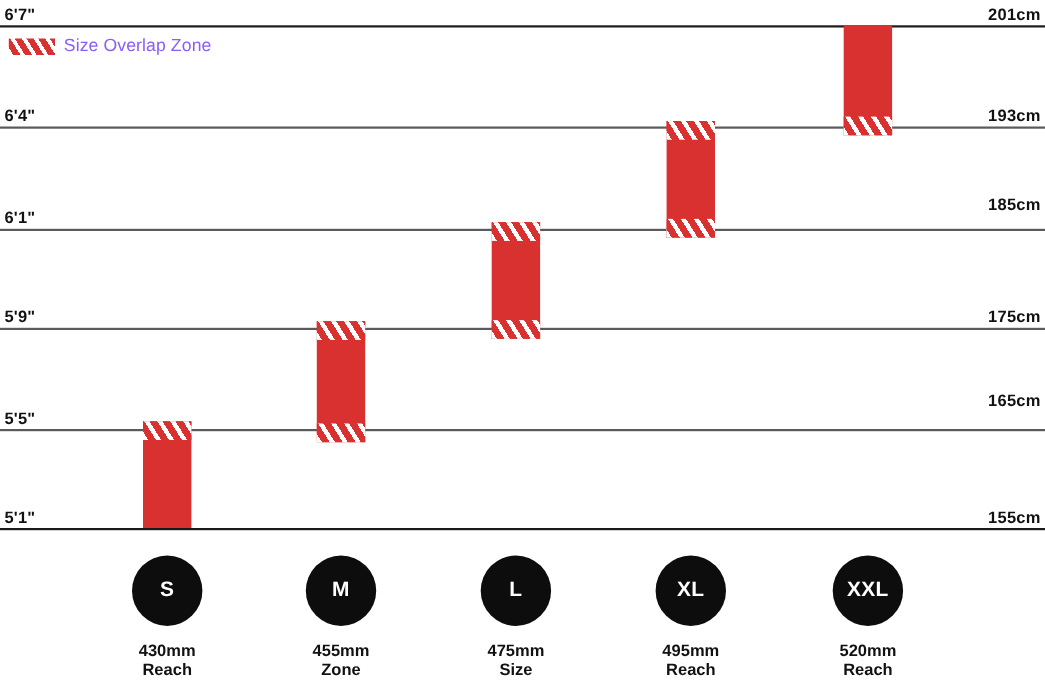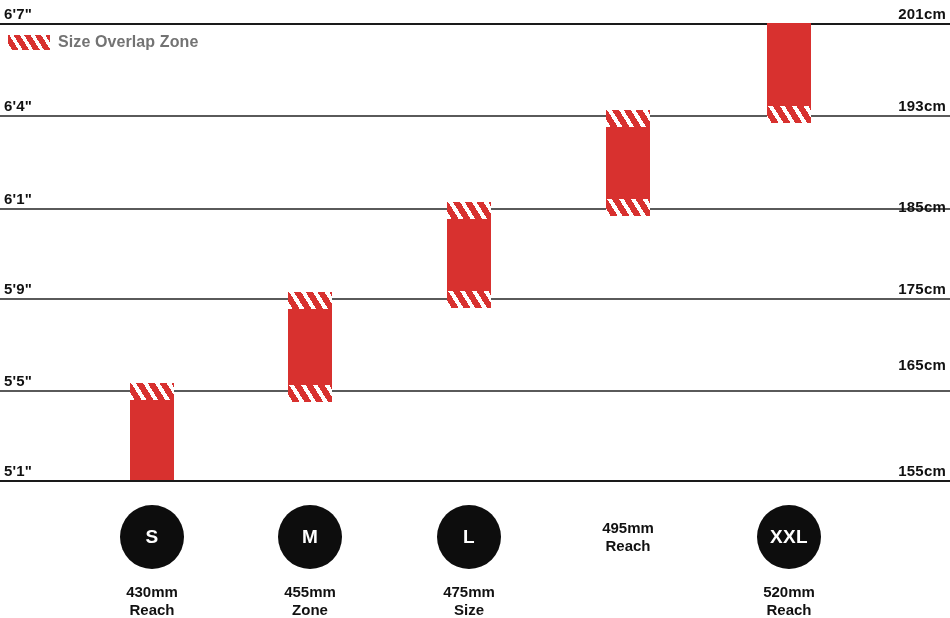--- a/index.html
+++ b/index.html
@@ -53,22 +53,22 @@
     height: 15px;
     background:
       repeating-linear-gradient(
         58deg,
         #ffffff 0px, #ffffff 3.5px,
         #d8312f 3.5px, #d8312f 9px
       );
   }
   .legend-text {
     font-size: 16px;
-    font-weight: bold;
-    color: #737373;
+    font-weight: normal;
+    color: #8b5cf6;
     letter-spacing: 0.1px;
   }
 
   
   .bar {
     position: absolute;
     width: 44px;
     background: #d8312f;
   }
   .hatch {
@@ -129,21 +129,21 @@
 
   <div class="axis-label left" style="top:5px">6'7"</div>
   <div class="axis-label left" style="top:97px">6'4"</div>
   <div class="axis-label left" style="top:190px">6'1"</div>
   <div class="axis-label left" style="top:280px">5'9"</div>
   <div class="axis-label left" style="top:372px">5'5"</div>
   <div class="axis-label left" style="top:462px">5'1"</div>
 
   <div class="axis-label right" style="top:5px">201cm</div>
   <div class="axis-label right" style="top:97px">193cm</div>
-  <div class="axis-label right" style="top:198px">185cm</div>
+  <div class="axis-label right" style="top:178px">185cm</div>
   <div class="axis-label right" style="top:280px">175cm</div>
   <div class="axis-label right" style="top:356px">165cm</div>
   <div class="axis-label right" style="top:462px">155cm</div>
 
   <div id="legend">
     <span class="legend-swatch"></span>
     <span class="legend-text">Size Overlap Zone</span>
   </div>
 
   <div class="bar" style="left:130px; top:383px; height:97px">
@@ -174,20 +174,21 @@
     <div class="size-circle">M</div>
     <div class="reach-text">455mm
 Zone</div>
   </div>
   <div class="size-group" style="left:399px; top:505px">
     <div class="size-circle">L</div>
     <div class="reach-text">475mm
 Size</div>
   </div>
   <div class="size-group" style="left:558px; top:505px">
+    <div class="size-circle">XL</div>
     <div class="reach-text">495mm
 Reach</div>
   </div>
   <div class="size-group" style="left:719px; top:505px">
     <div class="size-circle">XXL</div>
     <div class="reach-text">520mm
 Reach</div>
   </div>
 
 </div>

